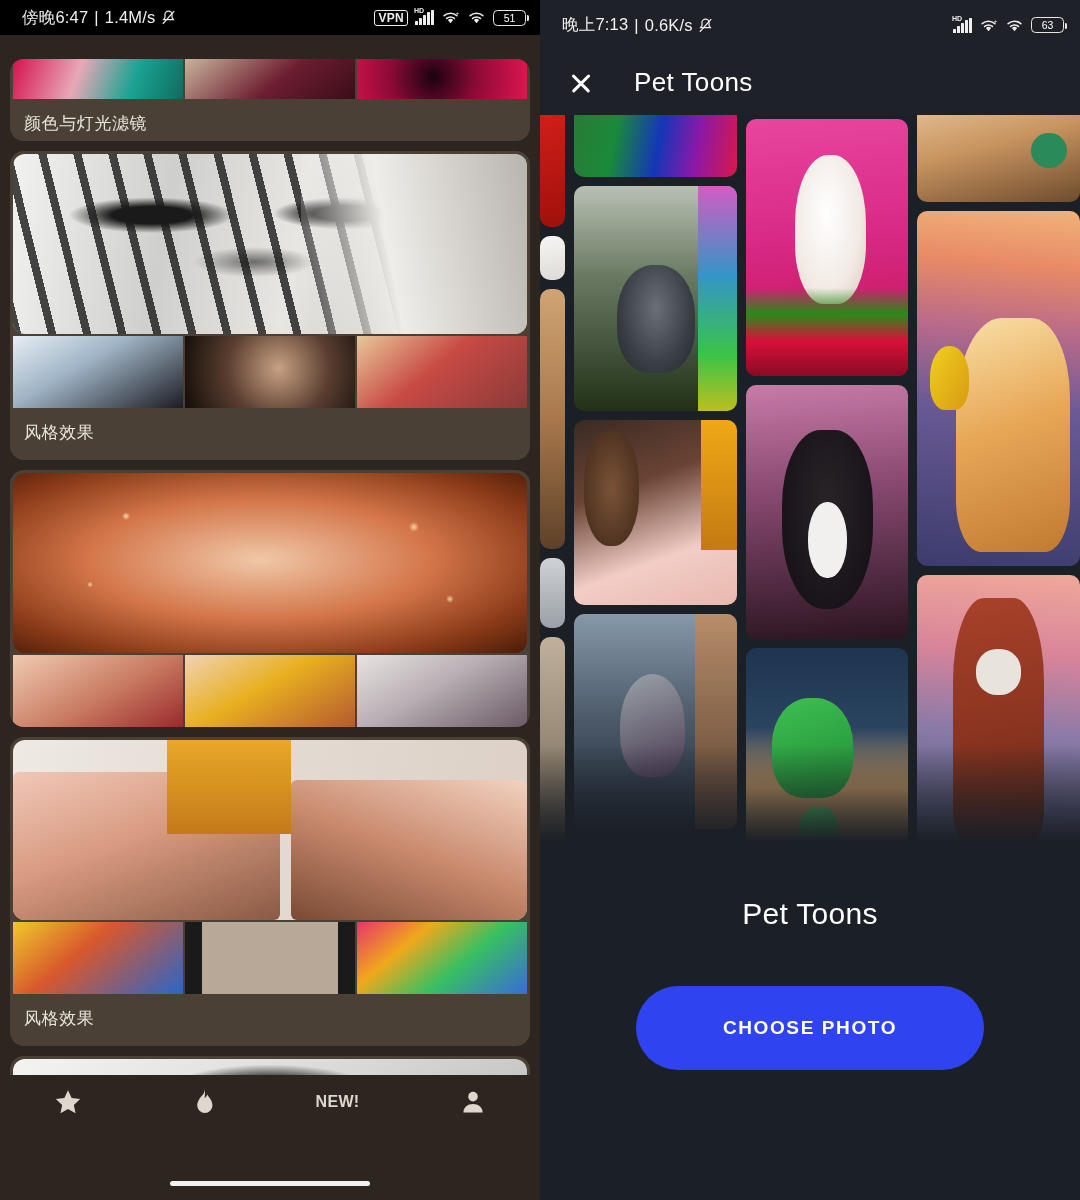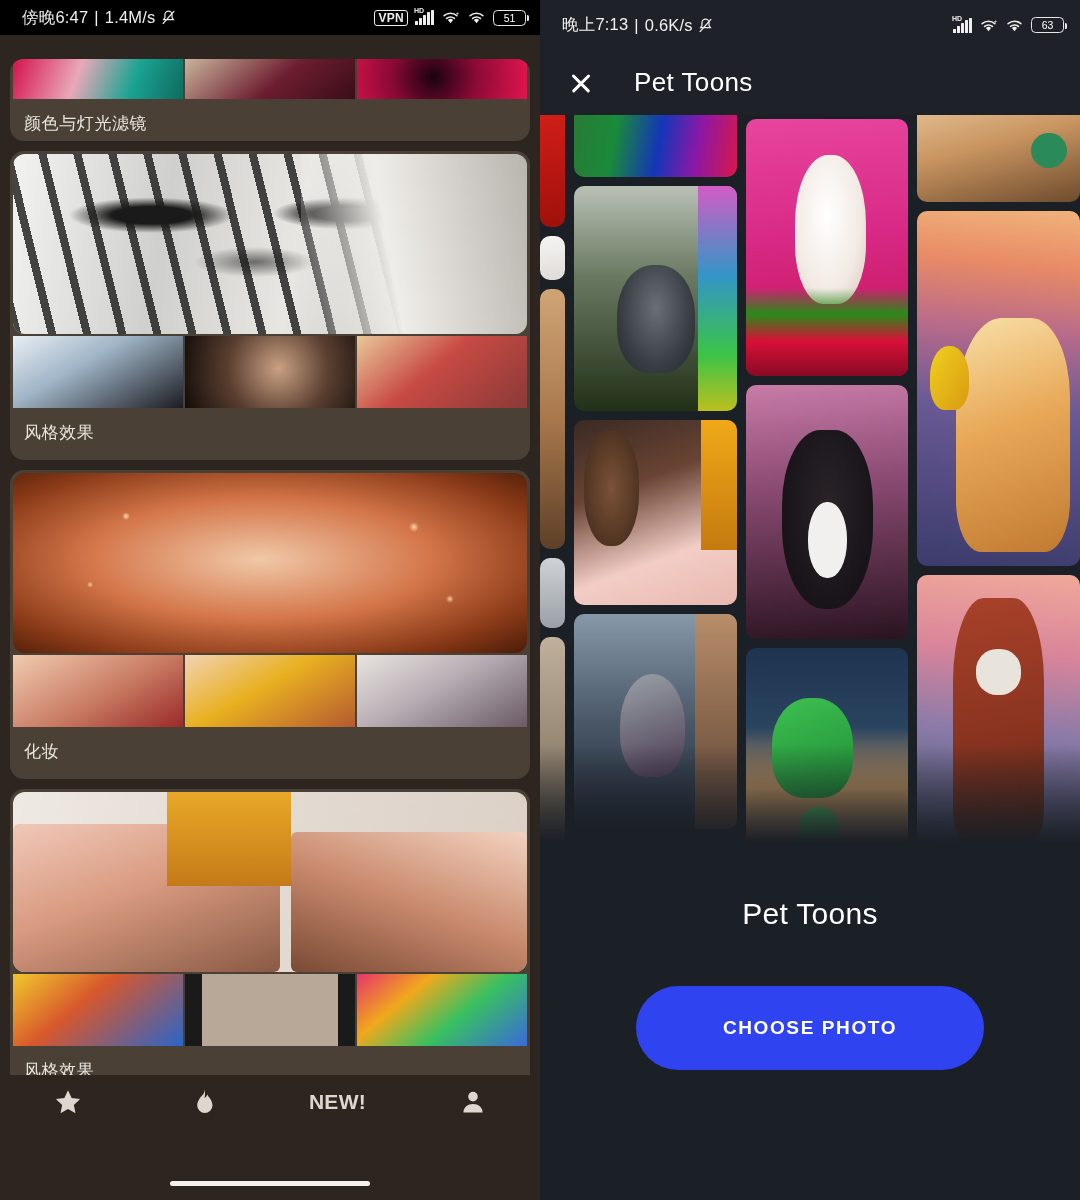--- a/index.html
+++ b/index.html
@@ -61,21 +61,21 @@
   .bottomnav {
     position:absolute; left:0; bottom:0; width:540px; height:125px;
     background:#2d2620; z-index:40;
   }
   .nav-items { display:flex; align-items:flex-start; height:80px; padding-top:8px; }
   .nav-item { flex:1; display:flex; flex-direction:column; align-items:center; gap:5px; }
   .nav-pill { width:82px; height:38px; border-radius:19px; background:#5a4c38;
      display:flex; align-items:center; justify-content:center; }
   .nav-label { color:#f0ece6; font-size:15px; letter-spacing:.8px; }
   .nav-ico { height:38px; display:flex; align-items:center; justify-content:center; }
-  .new-txt { color:#ddd7cd; font-weight:bold; font-size:21px; letter-spacing:.3px; }
+  .new-txt { color:#ddd7cd; font-weight:bold; font-size:16px; letter-spacing:.3px; }
   .gesture-bar { position:absolute; bottom:14px; left:50%; transform:translateX(-50%);
      width:200px; height:5px; border-radius:3px; background:#f3f1ee; }
 
   
   .panel-right { position:relative; width:540px; height:1200px;
      background:#1b1f26; overflow:hidden; }
   .statusbar-r { height:50px; display:flex; align-items:center;
      justify-content:space-between; padding:0 16px 0 22px; background:#1e2228;
      position:relative; z-index:30; }
   .appbar { height:65px; display:flex; align-items:center; gap:38px;
@@ -198,21 +198,20 @@
               radial-gradient(circle 4px at 22% 24%, rgba(255,230,180,.9), transparent),
               radial-gradient(circle 5px at 78% 30%, rgba(255,230,180,.85), transparent),
               radial-gradient(circle 3px at 15% 62%, rgba(255,230,180,.8), transparent),
               radial-gradient(circle 4px at 85% 70%, rgba(255,230,180,.8), transparent)"></div>
           </div>
           <div class="card-thumbs">
             <div style="background:linear-gradient(150deg,#f0cbb0 0%,#c87a62 55%,#9a2a2a 100%)"></div>
             <div style="background:linear-gradient(150deg,#f2d2b4 0%,#e8b020 45%,#b45a30 100%)"></div>
             <div style="background:linear-gradient(150deg,#e8e4e0 0%,#b8aeb4 45%,#6a5a64 100%)"></div>
           </div>
-          <div class="card-label">化妆</div>
         </div>
 
         <div class="card">
           <div class="card-hero" style="background:linear-gradient(100deg,#efe9e4 0%,#e4dcd4 40%,#dcd0c6 100%)">
             <div style="position:absolute;left:0;top:18%;width:52%;height:82%;
               background:linear-gradient(160deg,#f0c8b8 0%,#d89a80 45%,#8a5a44 100%);border-radius:6px"></div>
             <div style="position:absolute;right:0;top:22%;width:46%;height:78%;
               background:linear-gradient(200deg,#f2d2c0 0%,#c98a6e 50%,#7a4a34 100%);border-radius:6px"></div>
             <div style="position:absolute;left:30%;top:0;width:24%;height:52%;
               background:linear-gradient(180deg,#e8a828 0%,#c47a18 100%)"></div>

